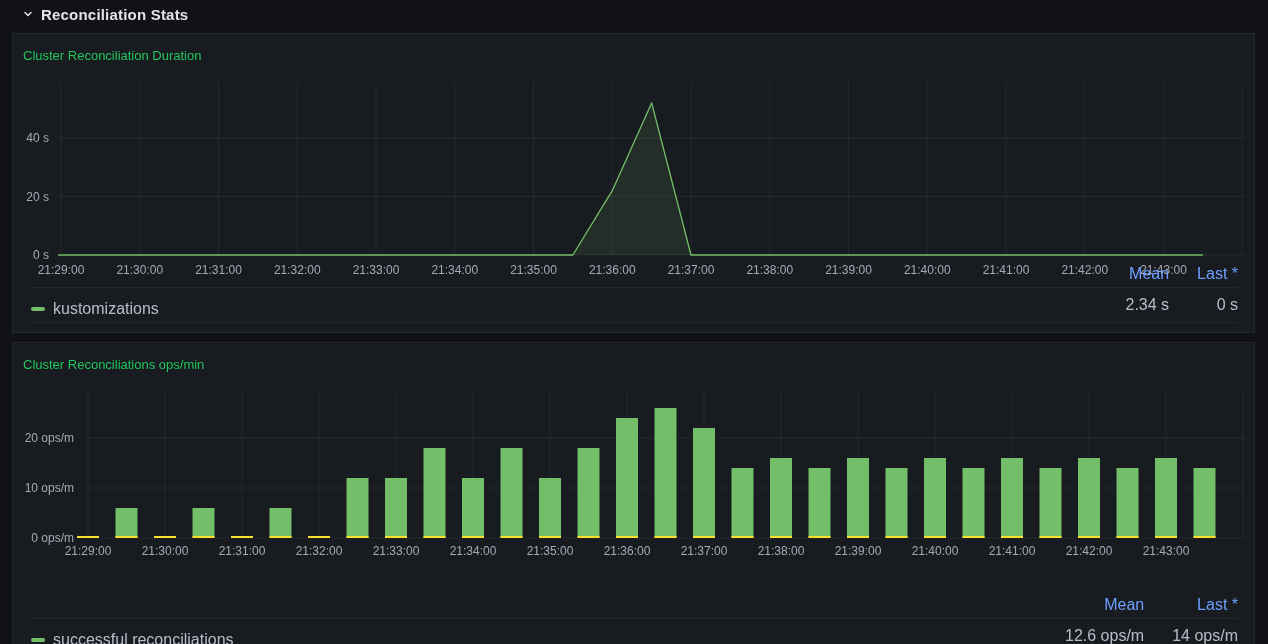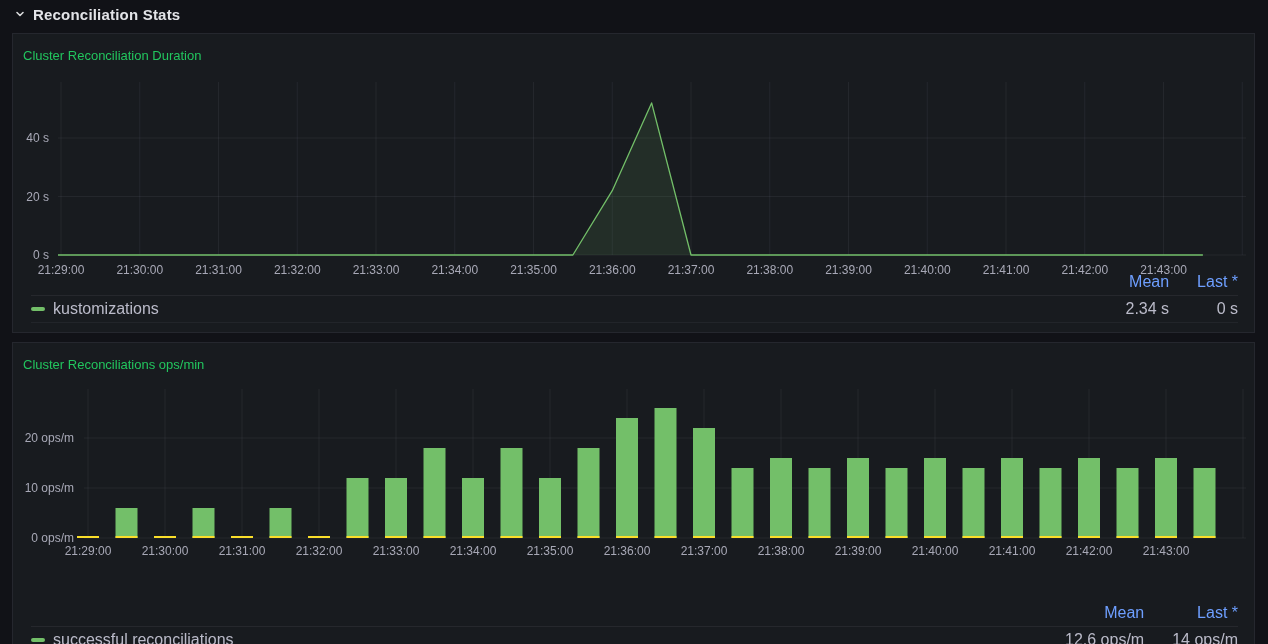--- a/index.html
+++ b/index.html
@@ -3,21 +3,21 @@
 <meta charset="utf-8">
 <style>
   html,body{margin:0;padding:0;}
   body{
     width:1268px;height:644px;overflow:hidden;position:relative;
     background:#111217;
     font-family:"Liberation Sans",sans-serif;
     -webkit-font-smoothing:antialiased;
   }
   .row-header{
-    position:absolute;top:0;left:0;right:0;height:28px;
+    position:absolute;top:0;left:8px;right:0;height:28px;
     display:flex;align-items:center;gap:7px;padding-left:14px;
     cursor:pointer;
   }
   .row-header .chev{display:flex;align-items:center;}
   .row-title{font-size:15px;font-weight:600;color:#e3e4e8;letter-spacing:.2px;}
   .panel{
     position:absolute;left:12px;width:1243px;
     background:#181b1f;border:1px solid #25272e;box-sizing:border-box;
   }
   #panel-0{top:33px;height:300px;}
@@ -39,21 +39,21 @@
     font-weight:400;color:#6e9fff;text-align:right;
     padding:3px 0 4px 28px;white-space:nowrap;cursor:pointer;
   }
   .legend-table th.series-col{width:100%;}
   .legend-table td{
     border-top:1px solid rgba(204,204,220,0.08);
     padding:4px 0;color:rgba(204,204,220,0.9);white-space:nowrap;
   }
   .legend-table tr:last-child td{border-bottom:1px solid rgba(204,204,220,0.06);}
   .legend-table td.num{text-align:right;padding-left:28px;}
-  .series-cell{display:flex;align-items:center;gap:8px;cursor:pointer;}
+  .series-cell{display:flex;align-items:center;gap:8px;cursor:pointer;margin-top:8px;}
   .swatch{display:inline-block;width:14px;height:4px;border-radius:2px;background:#888;flex:0 0 auto;}
 </style>
 </head>
 <body>
 
 <div class="row-header">
   <span class="chev">
     <svg width="12" height="12" viewBox="0 0 12 12">
         <path d="M3 4.5 L6 7.5 L9 4.5" fill="none" stroke="#d8d9da" stroke-width="1.6" stroke-linecap="round" stroke-linejoin="round"></path>
       </svg>

